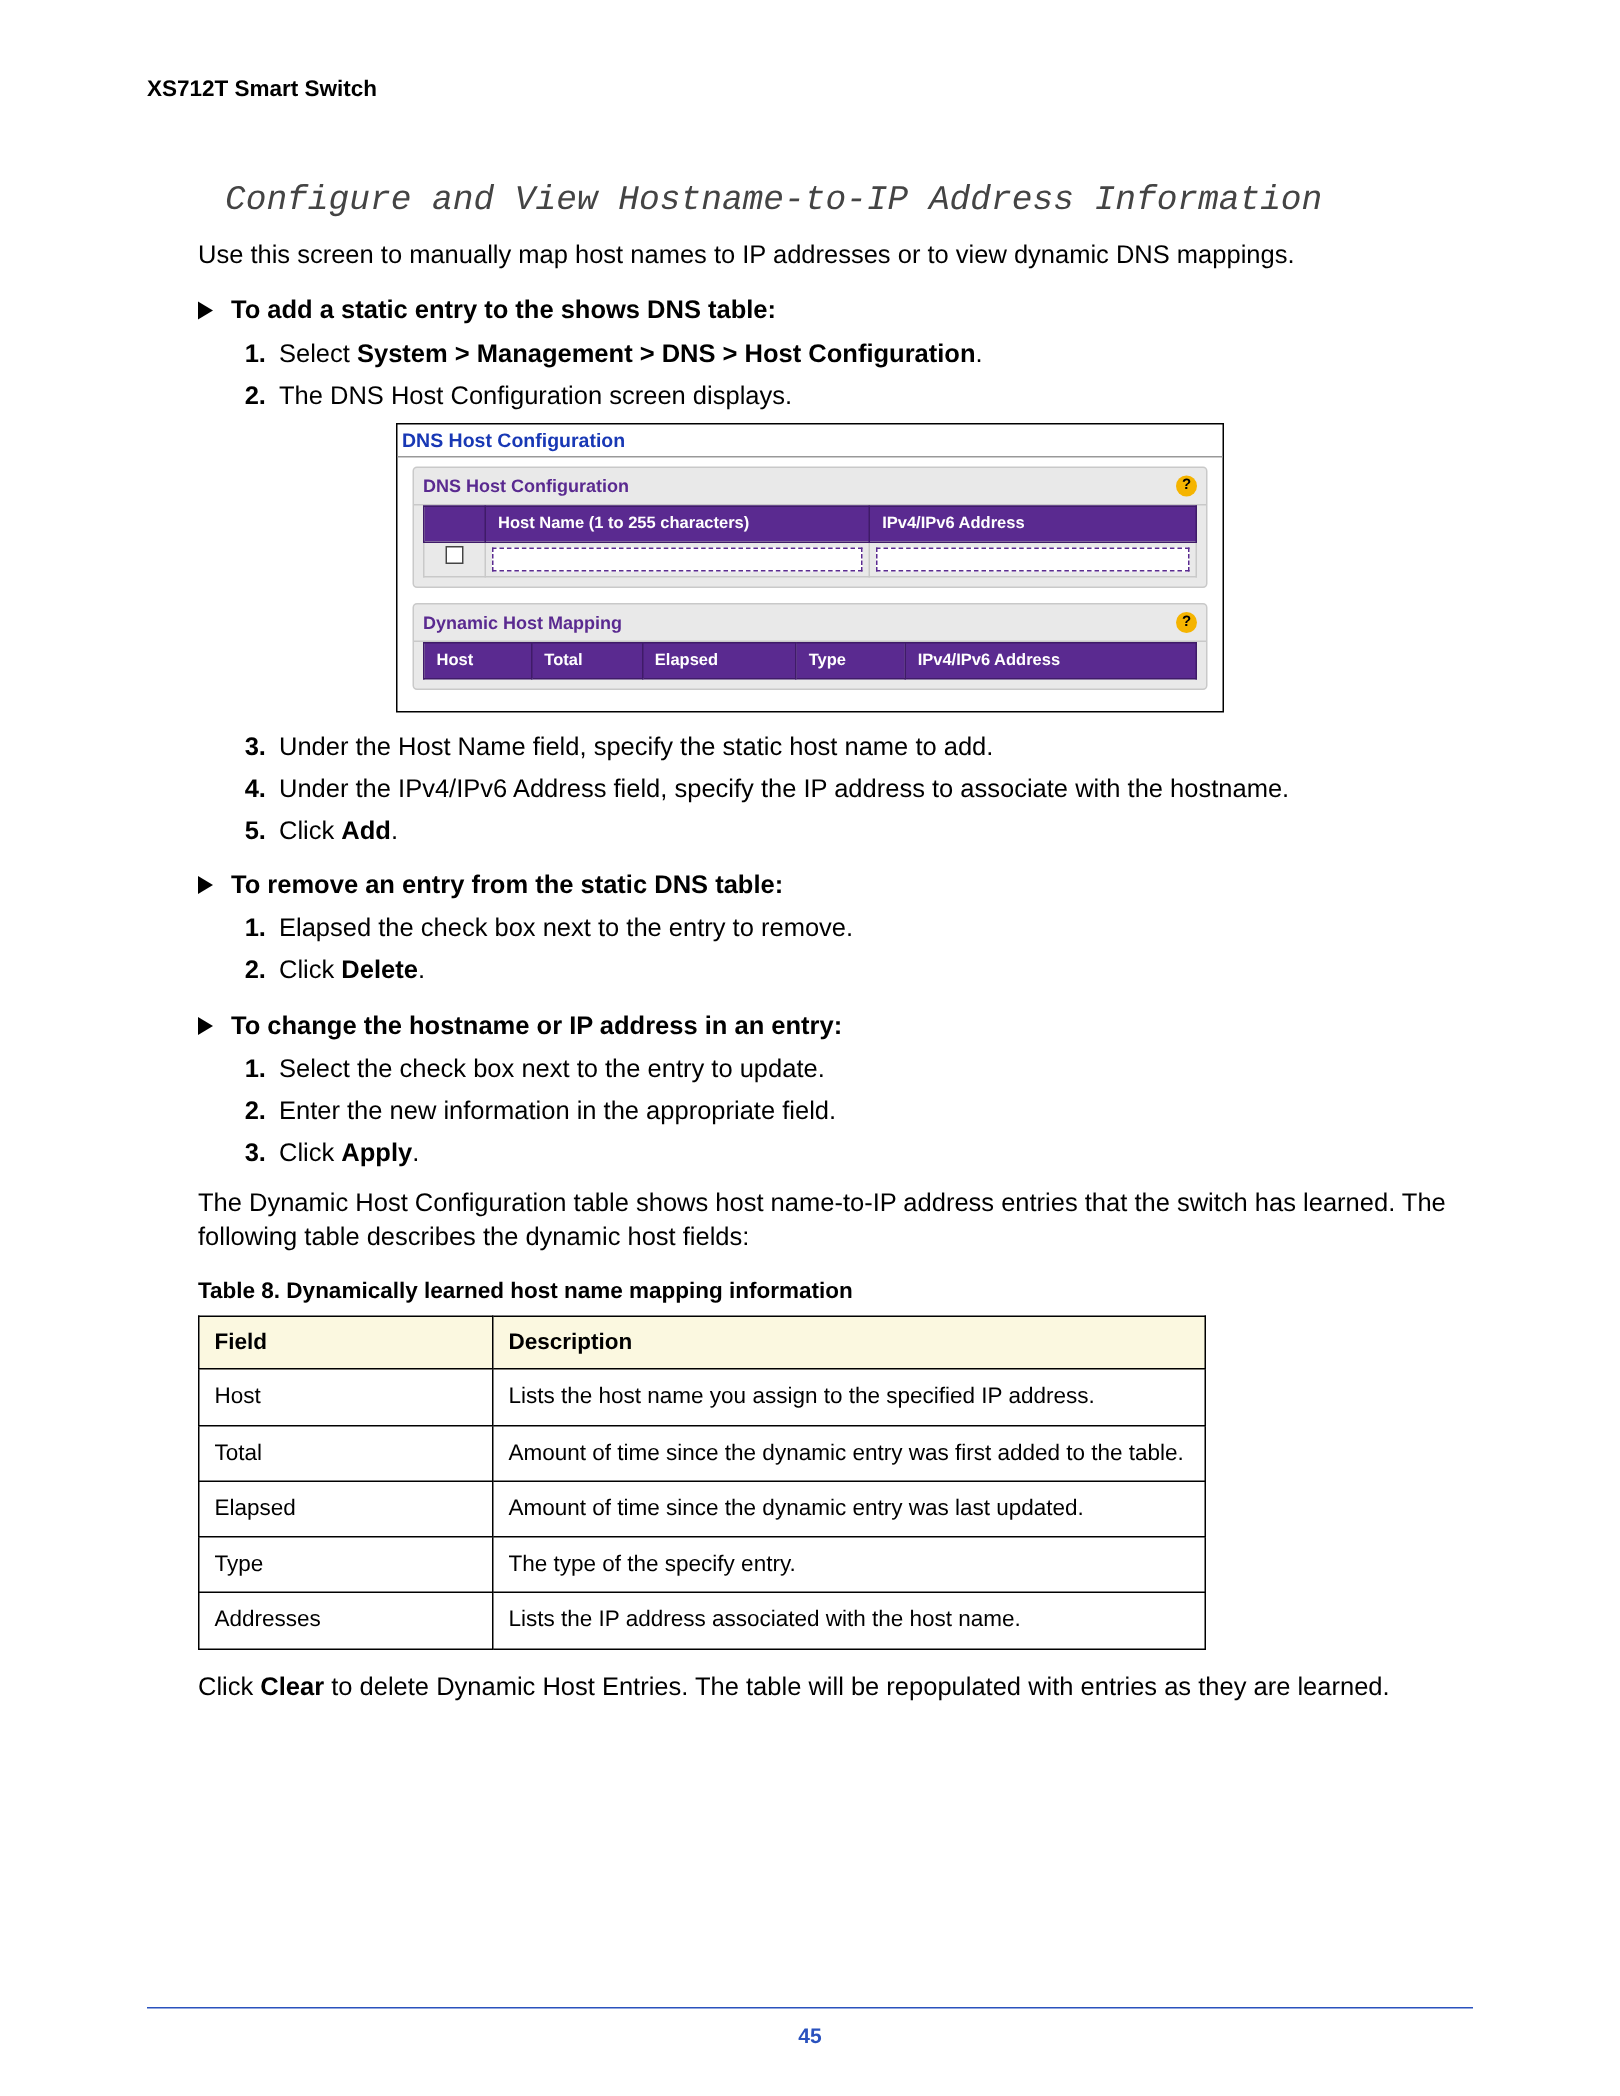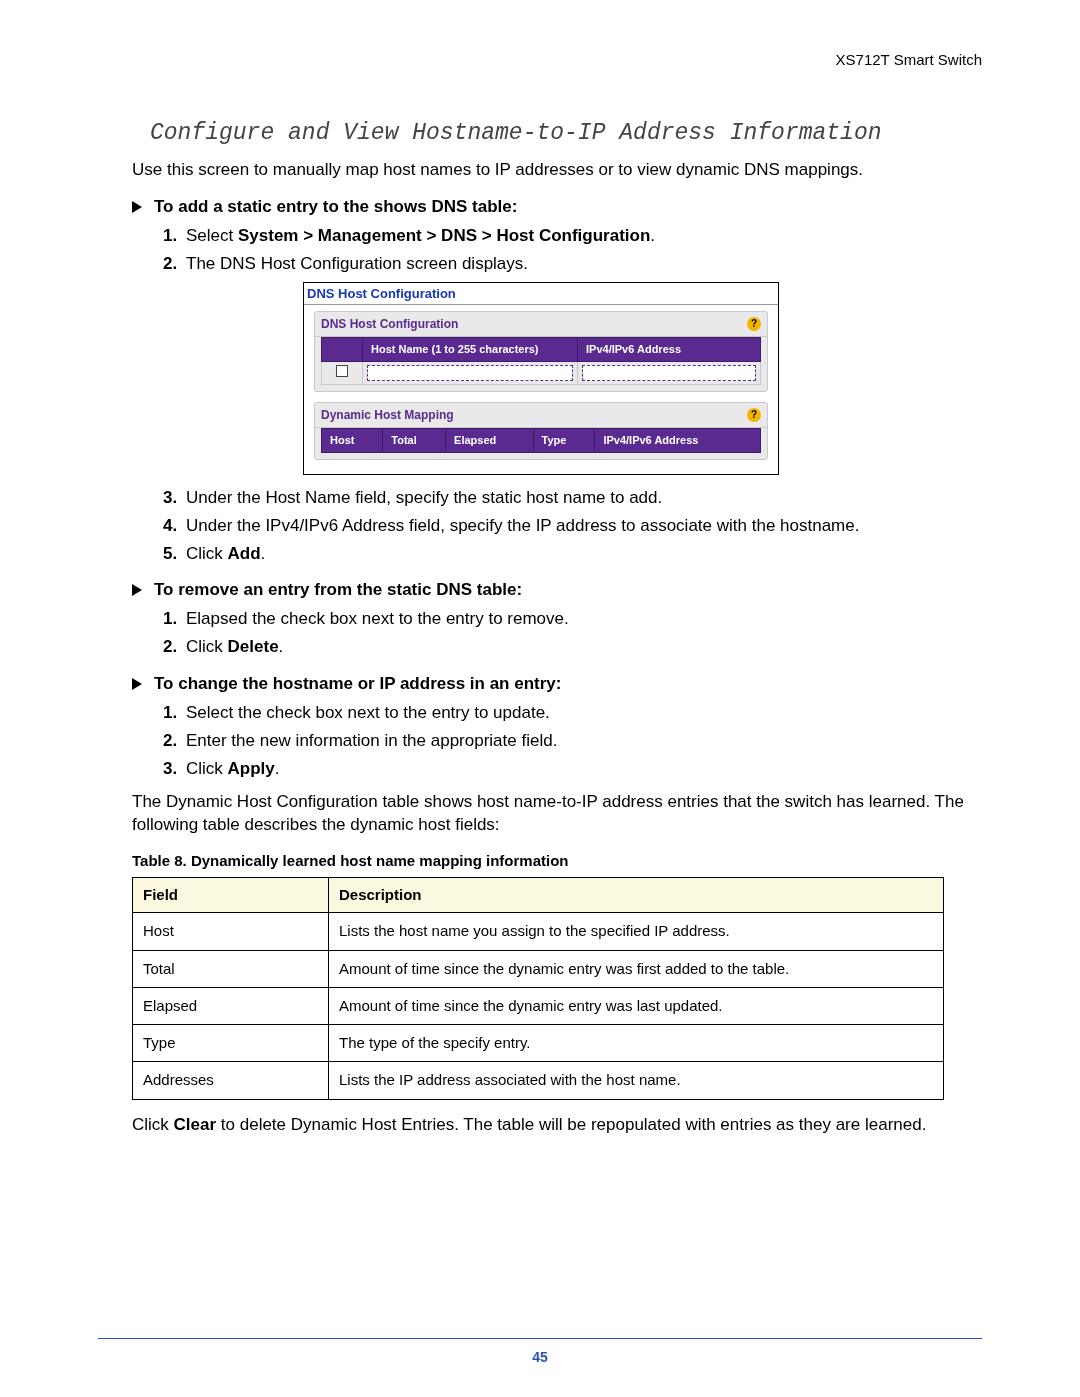--- a/index.html
+++ b/index.html
@@ -12,22 +12,22 @@
     line-height: 1.35;
   }
   .page {
     width: 1080px;
     min-height: 1397px;
     position: relative;
     box-sizing: border-box;
     padding: 50px 98px 60px 98px;
   }
   .doc-header {
-    text-align: right;
-    font-weight: normal;
+    text-align: left;
+    font-weight: bold;
     font-size: 15px;
     margin-bottom: 48px;
   }
   .section-title {
     font-family: Liberation Mono, monospace;
     font-style: italic;
     font-size: 23px;
     color: #444;
     margin: 0 0 10px 52px;
     font-weight: 500;
@@ -58,23 +58,23 @@
   ol.steps > li {
     margin: 5px 0;
     padding-left: 4px;
   }
   ol.steps > li::marker {
     font-weight: bold;
   }
   .bold { font-weight: bold; }
   
   .shot {
-    margin: 6px 0 12px 117px;
+    margin: 6px 0 12px 78px;
     border: 1px solid #000;
-    width: 476px;
+    width: 552px;
     box-sizing: border-box;
     padding: 4px;
     font-family: Verdana, Arial, sans-serif;
     font-size: 12px;
   }
   .shot .outer-title {
     color: #1838b5;
     font-weight: bold;
     font-size: 13px;
     padding: 2px 2px 1px 3px;
@@ -150,21 +150,21 @@
   }
   
   .table-caption {
     margin: 14px 0 6px 34px;
     font-weight: bold;
     font-size: 15px;
   }
   table.desc {
     margin-left: 34px;
     border-collapse: collapse;
-    width: 812px;
+    width: 672px;
     font-size: 15px;
   }
   table.desc th {
     background: #fbf8e0;
     text-align: left;
     font-weight: bold;
     padding: 7px 10px;
     border: 1px solid #000;
   }
   table.desc td {

